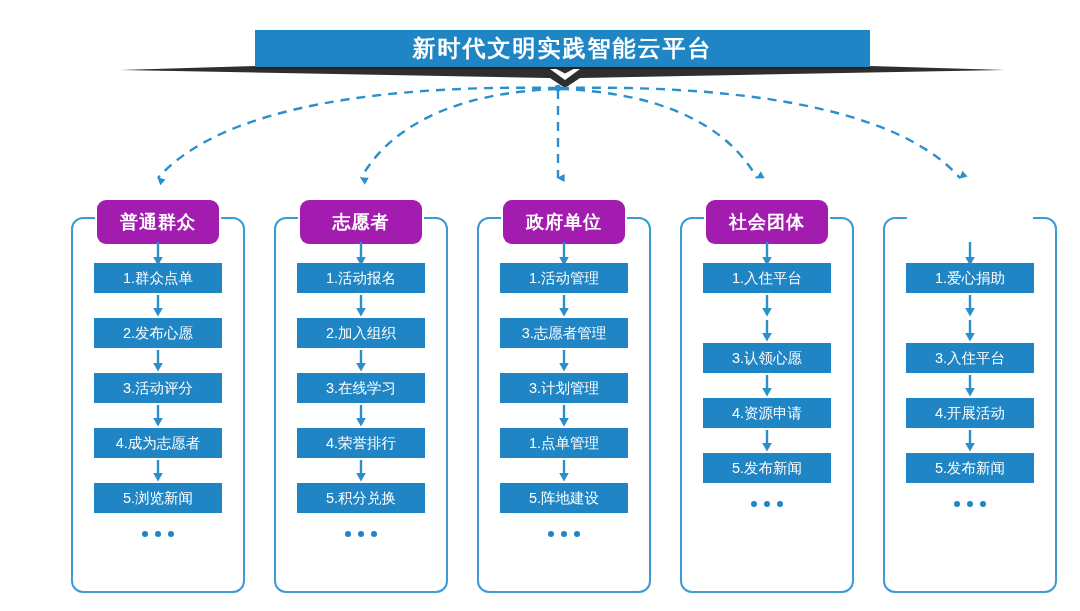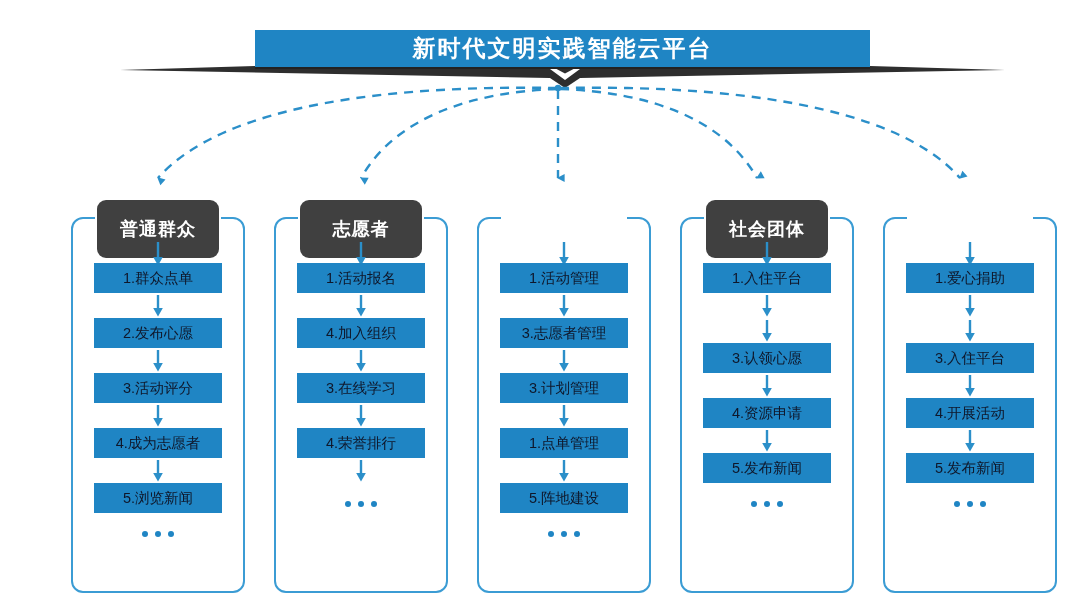--- a/index.html
+++ b/index.html
@@ -99,22 +99,22 @@
     height: 8px;
     background: #ffffff;
   }
 
   .col-header {
     position: absolute;
     top: -19px;
     left: 50%;
     transform: translateX(-50%);
     width: 122px;
-    height: 58px;
-    background: #404040;
+    height: 44px;
+    background: #a21caf;
     border-radius: 9px;
     display: flex;
     align-items: center;
     justify-content: center;
     box-sizing: border-box;
   }
   .col-header-label {
     color: #ffffff;
     font-size: 18px;
     font-weight: bold;
@@ -136,21 +136,21 @@
   .step {
     width: 128px;
     height: 30px;
     background: #1f85c4;
     display: flex;
     align-items: center;
     justify-content: center;
     box-sizing: border-box;
   }
   .step-label {
-    color: #0f172a;
+    color: #ffffff;
     font-size: 14.5px;
     font-weight: normal;
     line-height: 1;
     white-space: nowrap;
   }
 
   .step-arrow {
     width: 14px;
     height: 25px;
     display: block;
@@ -285,50 +285,56 @@
       </svg>
       <div class="col-body">
         <div class="step">
           <span class="step-label">1.活动报名</span>
         </div>
         <svg class="step-arrow" viewBox="0 0 14 25">
           <line x1="7" y1="2" x2="7" y2="16" stroke="#2b8fc9" stroke-width="2.4"></line>
           <path d="M 2.2 15 L 11.8 15 L 7 23.5 Z" fill="#2b8fc9"></path>
         </svg>
         <div class="step">
-          <span class="step-label">4.加入组织</span>
+          <span class="step-label">2.加入组织</span>
         </div>
         <svg class="step-arrow" viewBox="0 0 14 25">
           <line x1="7" y1="2" x2="7" y2="16" stroke="#2b8fc9" stroke-width="2.4"></line>
           <path d="M 2.2 15 L 11.8 15 L 7 23.5 Z" fill="#2b8fc9"></path>
         </svg>
         <div class="step">
           <span class="step-label">3.在线学习</span>
         </div>
         <svg class="step-arrow" viewBox="0 0 14 25">
           <line x1="7" y1="2" x2="7" y2="16" stroke="#2b8fc9" stroke-width="2.4"></line>
           <path d="M 2.2 15 L 11.8 15 L 7 23.5 Z" fill="#2b8fc9"></path>
         </svg>
         <div class="step">
           <span class="step-label">4.荣誉排行</span>
         </div>
         <svg class="step-arrow" viewBox="0 0 14 25">
           <line x1="7" y1="2" x2="7" y2="16" stroke="#2b8fc9" stroke-width="2.4"></line>
           <path d="M 2.2 15 L 11.8 15 L 7 23.5 Z" fill="#2b8fc9"></path>
         </svg>
+        <div class="step">
+          <span class="step-label">5.积分兑换</span>
+        </div>
         <div class="ellipsis">
           <span class="dot"></span>
           <span class="dot"></span>
           <span class="dot"></span>
         </div>
       </div>
     </div>
 
     <div class="column col-2">
       <div class="border-mask"></div>
+      <div class="col-header">
+        <span class="col-header-label">政府单位</span>
+      </div>
       <svg class="header-stem" viewBox="0 0 14 25">
         <line x1="7" y1="0" x2="7" y2="16" stroke="#2b8fc9" stroke-width="2.4"></line>
         <path d="M 2.2 15 L 11.8 15 L 7 23.5 Z" fill="#2b8fc9"></path>
       </svg>
       <div class="col-body">
         <div class="step">
           <span class="step-label">1.活动管理</span>
         </div>
         <svg class="step-arrow" viewBox="0 0 14 25">
           <line x1="7" y1="2" x2="7" y2="16" stroke="#2b8fc9" stroke-width="2.4"></line>

